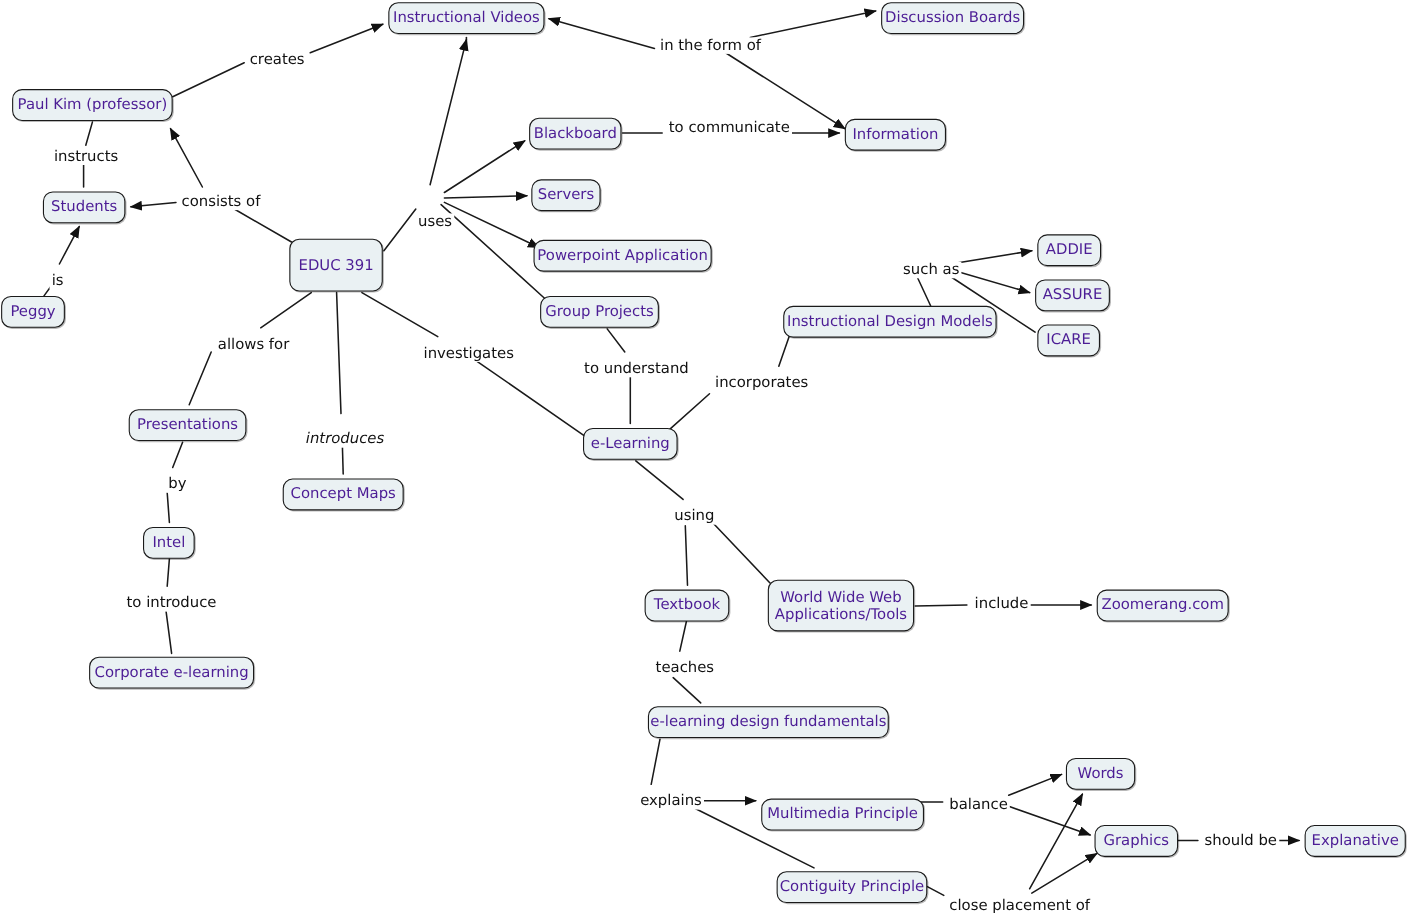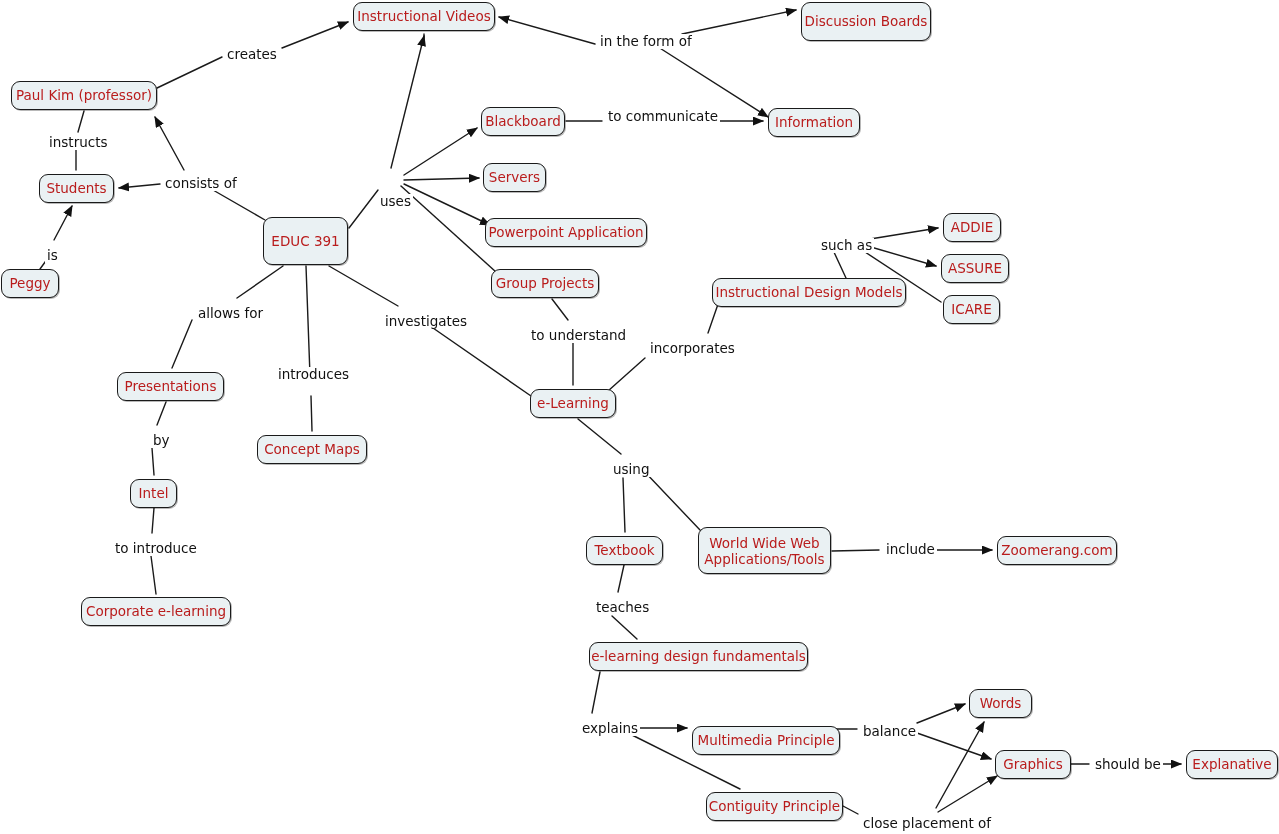--- a/index.html
+++ b/index.html
@@ -24,21 +24,21 @@
     top: 0;
     width: 1279px;
     height: 834px;
   }
   .node {
     position: absolute;
     box-sizing: border-box;
     background: #eaf1f3;
     border: 1.3px solid #1a1a1a;
     border-radius: 9px;
-    color: #b91c1c;
+    color: #4c1d95;
     font-family: "DejaVu Sans", sans-serif;
     font-size: 13.5px;
     line-height: 15px;
     display: flex;
     align-items: center;
     justify-content: center;
     text-align: center;
     white-space: pre;
     padding: 0 8px;
     box-shadow: 1px 1px 0 rgba(0,0,0,0.28);
@@ -124,21 +124,21 @@
         <polyline points="917,733 991,759" fill="none" stroke="#1a1a1a" stroke-width="1.4" stroke-linecap="round" marker-end="url(#arrowhead)"></polyline>
         <polyline points="1071,764 1089,764" fill="none" stroke="#1a1a1a" stroke-width="1.4" stroke-linecap="round"></polyline>
         <polyline points="1152,764 1181,764" fill="none" stroke="#1a1a1a" stroke-width="1.4" stroke-linecap="round" marker-end="url(#arrowhead)"></polyline>
         <polyline points="843,806 858,814" fill="none" stroke="#1a1a1a" stroke-width="1.4" stroke-linecap="round"></polyline>
         <polyline points="936,808 984,722" fill="none" stroke="#1a1a1a" stroke-width="1.4" stroke-linecap="round" marker-end="url(#arrowhead)"></polyline>
         <polyline points="938,812 997,776" fill="none" stroke="#1a1a1a" stroke-width="1.4" stroke-linecap="round" marker-end="url(#arrowhead)"></polyline>
       </g>
   </svg>
   <div id="node-layer">
       <div class="node" style="left: 353px; top: 2px; width: 142px; height: 29px; background: rgb(234, 241, 243); border-color: rgb(26, 26, 26);">Instructional Videos</div>
-      <div class="node" style="left: 801px; top: 2px; width: 130px; height: 39px; background: rgb(234, 241, 243); border-color: rgb(26, 26, 26);">Discussion Boards</div>
+      <div class="node" style="left: 801px; top: 2px; width: 130px; height: 29px; background: rgb(234, 241, 243); border-color: rgb(26, 26, 26);">Discussion Boards</div>
       <div class="node" style="left: 11px; top: 81px; width: 146px; height: 29px; background: rgb(234, 241, 243); border-color: rgb(26, 26, 26);">Paul Kim (professor)</div>
       <div class="node" style="left: 481px; top: 107px; width: 84px; height: 29px; background: rgb(234, 241, 243); border-color: rgb(26, 26, 26);">Blackboard</div>
       <div class="node" style="left: 768px; top: 108px; width: 92px; height: 29px; background: rgb(234, 241, 243); border-color: rgb(26, 26, 26); text-align: center;">Information</div>
       <div class="node" style="left: 483px; top: 163px; width: 63px; height: 29px; background: rgb(234, 241, 243); border-color: rgb(26, 26, 26);">Servers</div>
       <div class="node" style="left: 39px; top: 174px; width: 75px; height: 29px; background: rgb(234, 241, 243); border-color: rgb(26, 26, 26);">Students</div>
       <div class="node" style="left: 485px; top: 218px; width: 162px; height: 29px; background: rgb(234, 241, 243); border-color: rgb(26, 26, 26);">Powerpoint Application</div>
       <div class="node" style="left: 263px; top: 217px; width: 85px; height: 48px; background: rgb(234, 241, 243); border-color: rgb(26, 26, 26);">EDUC 391</div>
       <div class="node" style="left: 943px; top: 213px; width: 58px; height: 29px; background: rgb(234, 241, 243); border-color: rgb(26, 26, 26);">ADDIE</div>
       <div class="node" style="left: 941px; top: 254px; width: 68px; height: 29px; background: rgb(234, 241, 243); border-color: rgb(26, 26, 26);">ASSURE</div>
       <div class="node" style="left: 491px; top: 269px; width: 108px; height: 29px; background: rgb(234, 241, 243); border-color: rgb(26, 26, 26);">Group Projects</div>
@@ -167,21 +167,21 @@
       <span class="linklabel" style="left: 47px; top: 135px;">instructs</span>
       <span class="linklabel" style="left: 606px; top: 109px;">to communicate</span>
       <span class="linklabel" style="left: 163px; top: 176px;">consists of</span>
       <span class="linklabel" style="left: 378px; top: 174px; margin-top: 20px;">uses</span>
       <span class="linklabel" style="left: 45px; top: 248px;">is</span>
       <span class="linklabel" style="left: 819px; top: 238px;">such as</span>
       <span class="linklabel" style="left: 196px; top: 306px;">allows for</span>
       <span class="linklabel" style="left: 383px; top: 314px;">investigates</span>
       <span class="linklabel" style="left: 529px; top: 328px;">to understand</span>
       <span class="linklabel" style="left: 648px; top: 341px;">incorporates</span>
-      <span class="linklabel" style="left: 276px; top: 367px;">introduces</span>
+      <span class="linklabel" style="left: 276px; top: 392px; font-style: italic;">introduces</span>
       <span class="linklabel" style="left: 151px; top: 433px;">by</span>
       <span class="linklabel" style="left: 611px; top: 462px;">using</span>
       <span class="linklabel" style="left: 113px; top: 541px;">to introduce</span>
       <span class="linklabel" style="left: 884px; top: 542px;">include</span>
       <span class="linklabel" style="left: 594px; top: 600px;">teaches</span>
       <span class="linklabel" style="left: 580px; top: 721px;">explains</span>
       <span class="linklabel" style="left: 861px; top: 724px;">balance</span>
       <span class="linklabel" style="left: 1093px; top: 757px;">should be</span>
       <span class="linklabel" style="left: 861px; top: 816px;">close placement of</span>
     </div>

